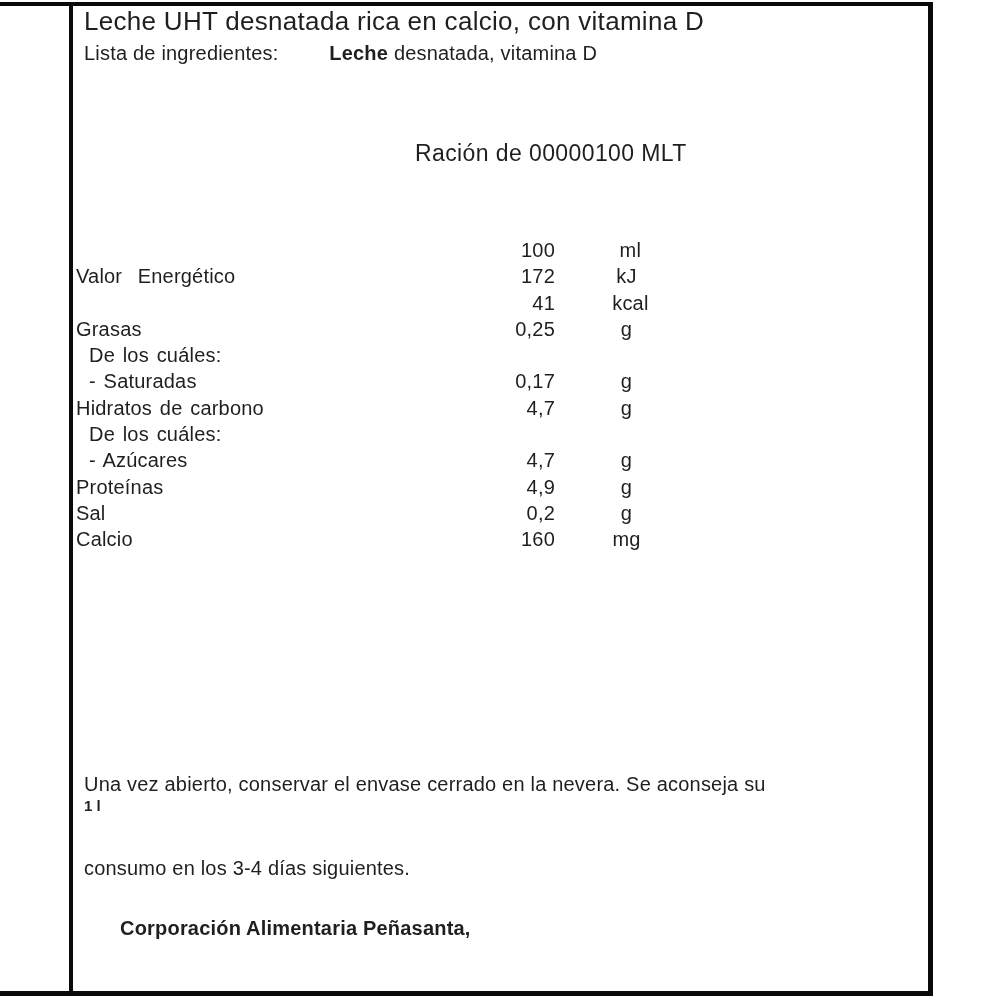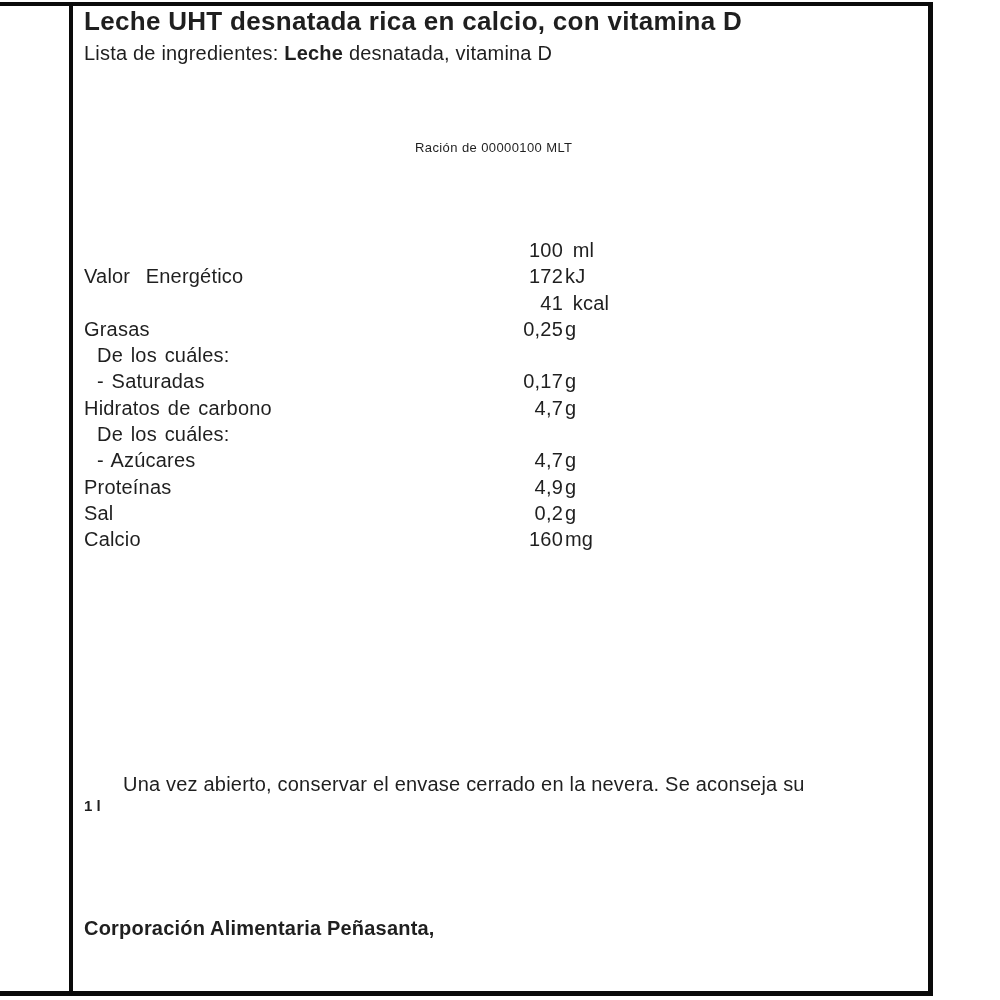--- a/index.html
+++ b/index.html
@@ -25,77 +25,76 @@
   .border-bottom { left: 0;   top: 991px; width: 933px; height: 5px; }
   .border-left   { left: 69px; top: 2px;  width: 4px;  height: 994px; }
   .border-right  { left: 928px; top: 2px; width: 5px;  height: 994px; }
 
   
   .abs { position: absolute; white-space: pre; }
 
   .title {
     left: 84px; top: 6px;
     font-size: 26px;
-    font-weight: bold;
+    font-weight: normal;
     letter-spacing: 0.3px;
   }
   .ingredients {
     left: 84px; top: 42px;
     font-size: 20px;
     letter-spacing: 0.2px;
   }
-  .ingredients b { font-weight: bold; }
+  .ingredients b { font-weight: bold; margin-left: 45px; }
 
   .serving {
     left: 415px; top: 140px;
-    font-size: 13px;
+    font-size: 23px;
     letter-spacing: 0.4px;
   }
 
   .nutrition {
     position: absolute;
-    left: 84px; top: 237px;
+    left: 76px; top: 237px;
     width: 620px;
     font-size: 20px;
     word-spacing: 2px;
     letter-spacing: 0.2px;
   }
   .nut-row {
     display: grid;
     grid-template-columns: 330px 149px auto;
     line-height: 26.3px;
     height: 26.3px;
   }
   .nut-label { white-space: pre; }
   .nut-label.indent { padding-left: 13px; }
   .nut-num   { text-align: right; white-space: pre; }
-  .nut-unit  { padding-left: 2px; white-space: pre; }
+  .nut-unit  { padding-left: 2px; white-space: pre; text-align: center; }
 
   .storage {
     left: 84px; top: 714px;
     font-size: 20px;
     line-height: 28px;
     letter-spacing: 0.2px;
-    margin-left: 39px;
   }
   .storage span { display: block; }
 
   .netqty {
     left: 84px; top: 797px;
     font-size: 15px;
     font-weight: bold;
   }
 
   .manufacturer {
     left: 84px; top: 857px;
     font-size: 20px;
     line-height: 28.5px;
     letter-spacing: 0.2px;
   }
-  .manufacturer span { display: block; }
+  .manufacturer span { display: block; margin-left: 36px; }
   .manufacturer .name { font-weight: bold; }
 </style>
 </head>
 <body>
 
 <div class="page">
 
   <div class="hline border-top"></div>
   <div class="hline border-bottom"></div>
   <div class="vline border-left"></div>
@@ -179,20 +178,21 @@
     <div class="nut-row">
       <span class="nut-label">Calcio</span>
       <span class="nut-num">160</span>
       <span class="nut-unit">mg</span>
     </div>
 
   </div>
 
   <div class="abs storage">
     <span>Una vez abierto, conservar el envase cerrado en la nevera. Se aconseja su</span>
+    <span>consumo en los 3-4 días siguientes.</span>
   </div>
 
   <div class="abs netqty">1 l</div>
 
   <div class="abs manufacturer">
     <span class="name">Corporación Alimentaria Peñasanta,</span>
     <span>LG Sierra de Granda, s/n, 33199, Siero - Asturias.</span>
     
   </div>
 

